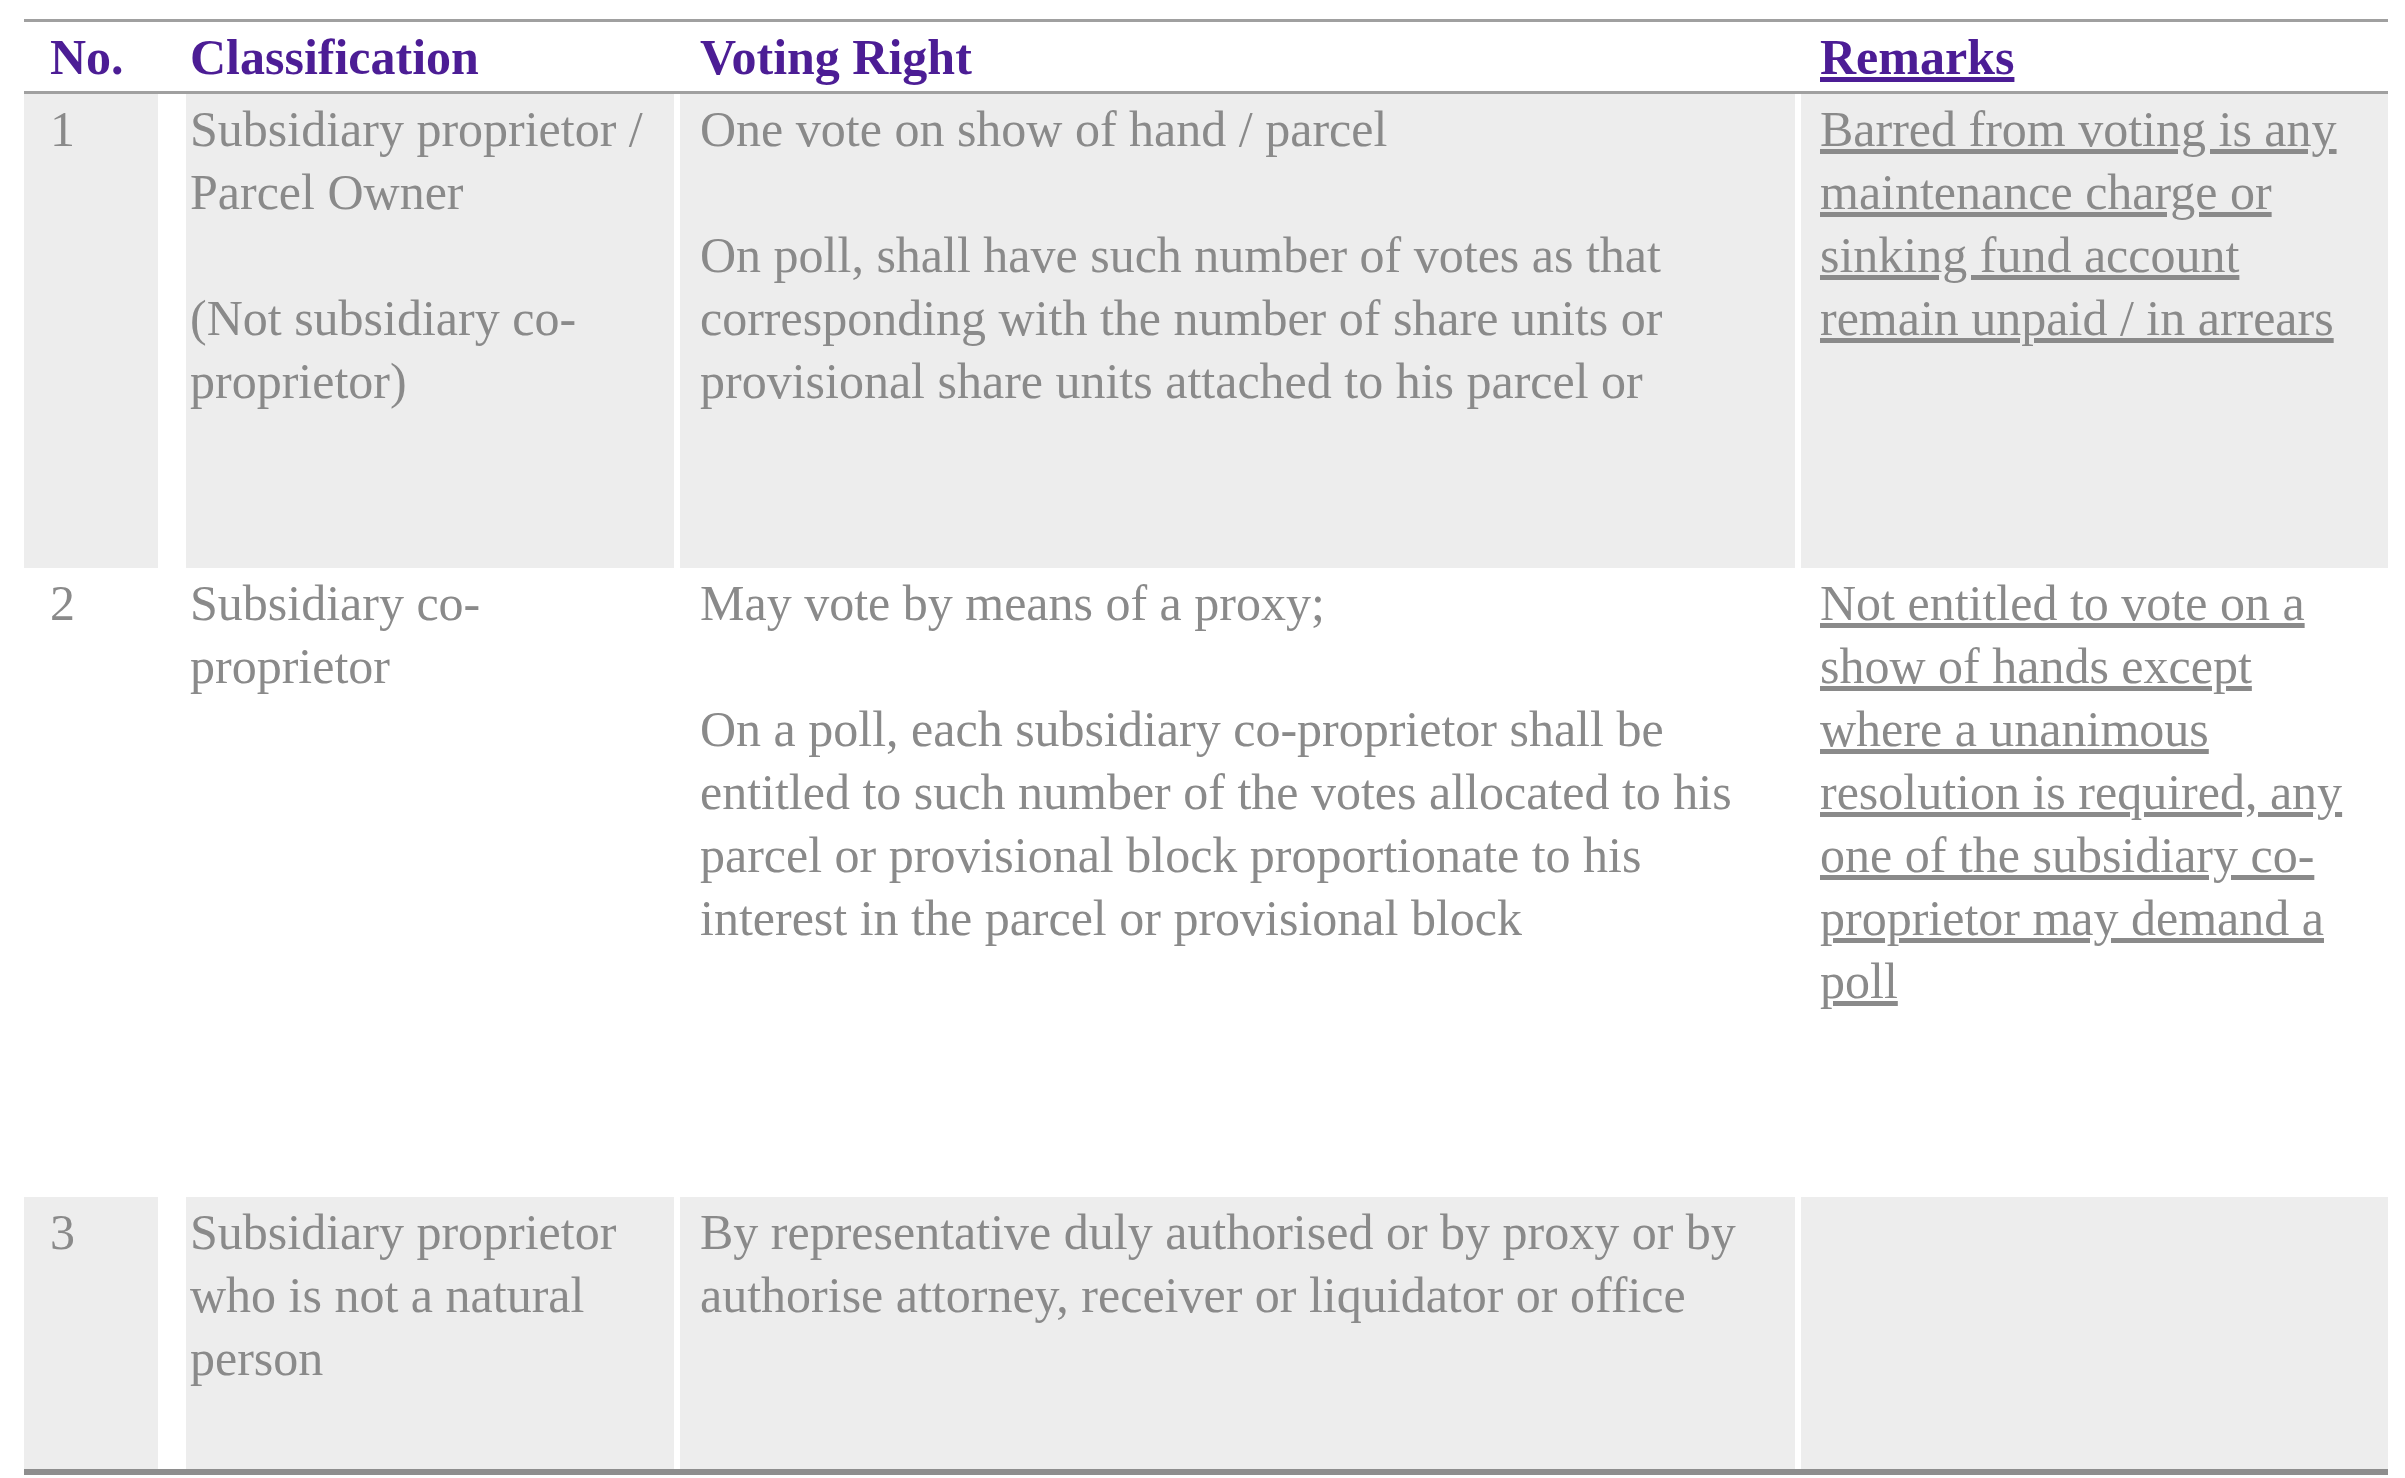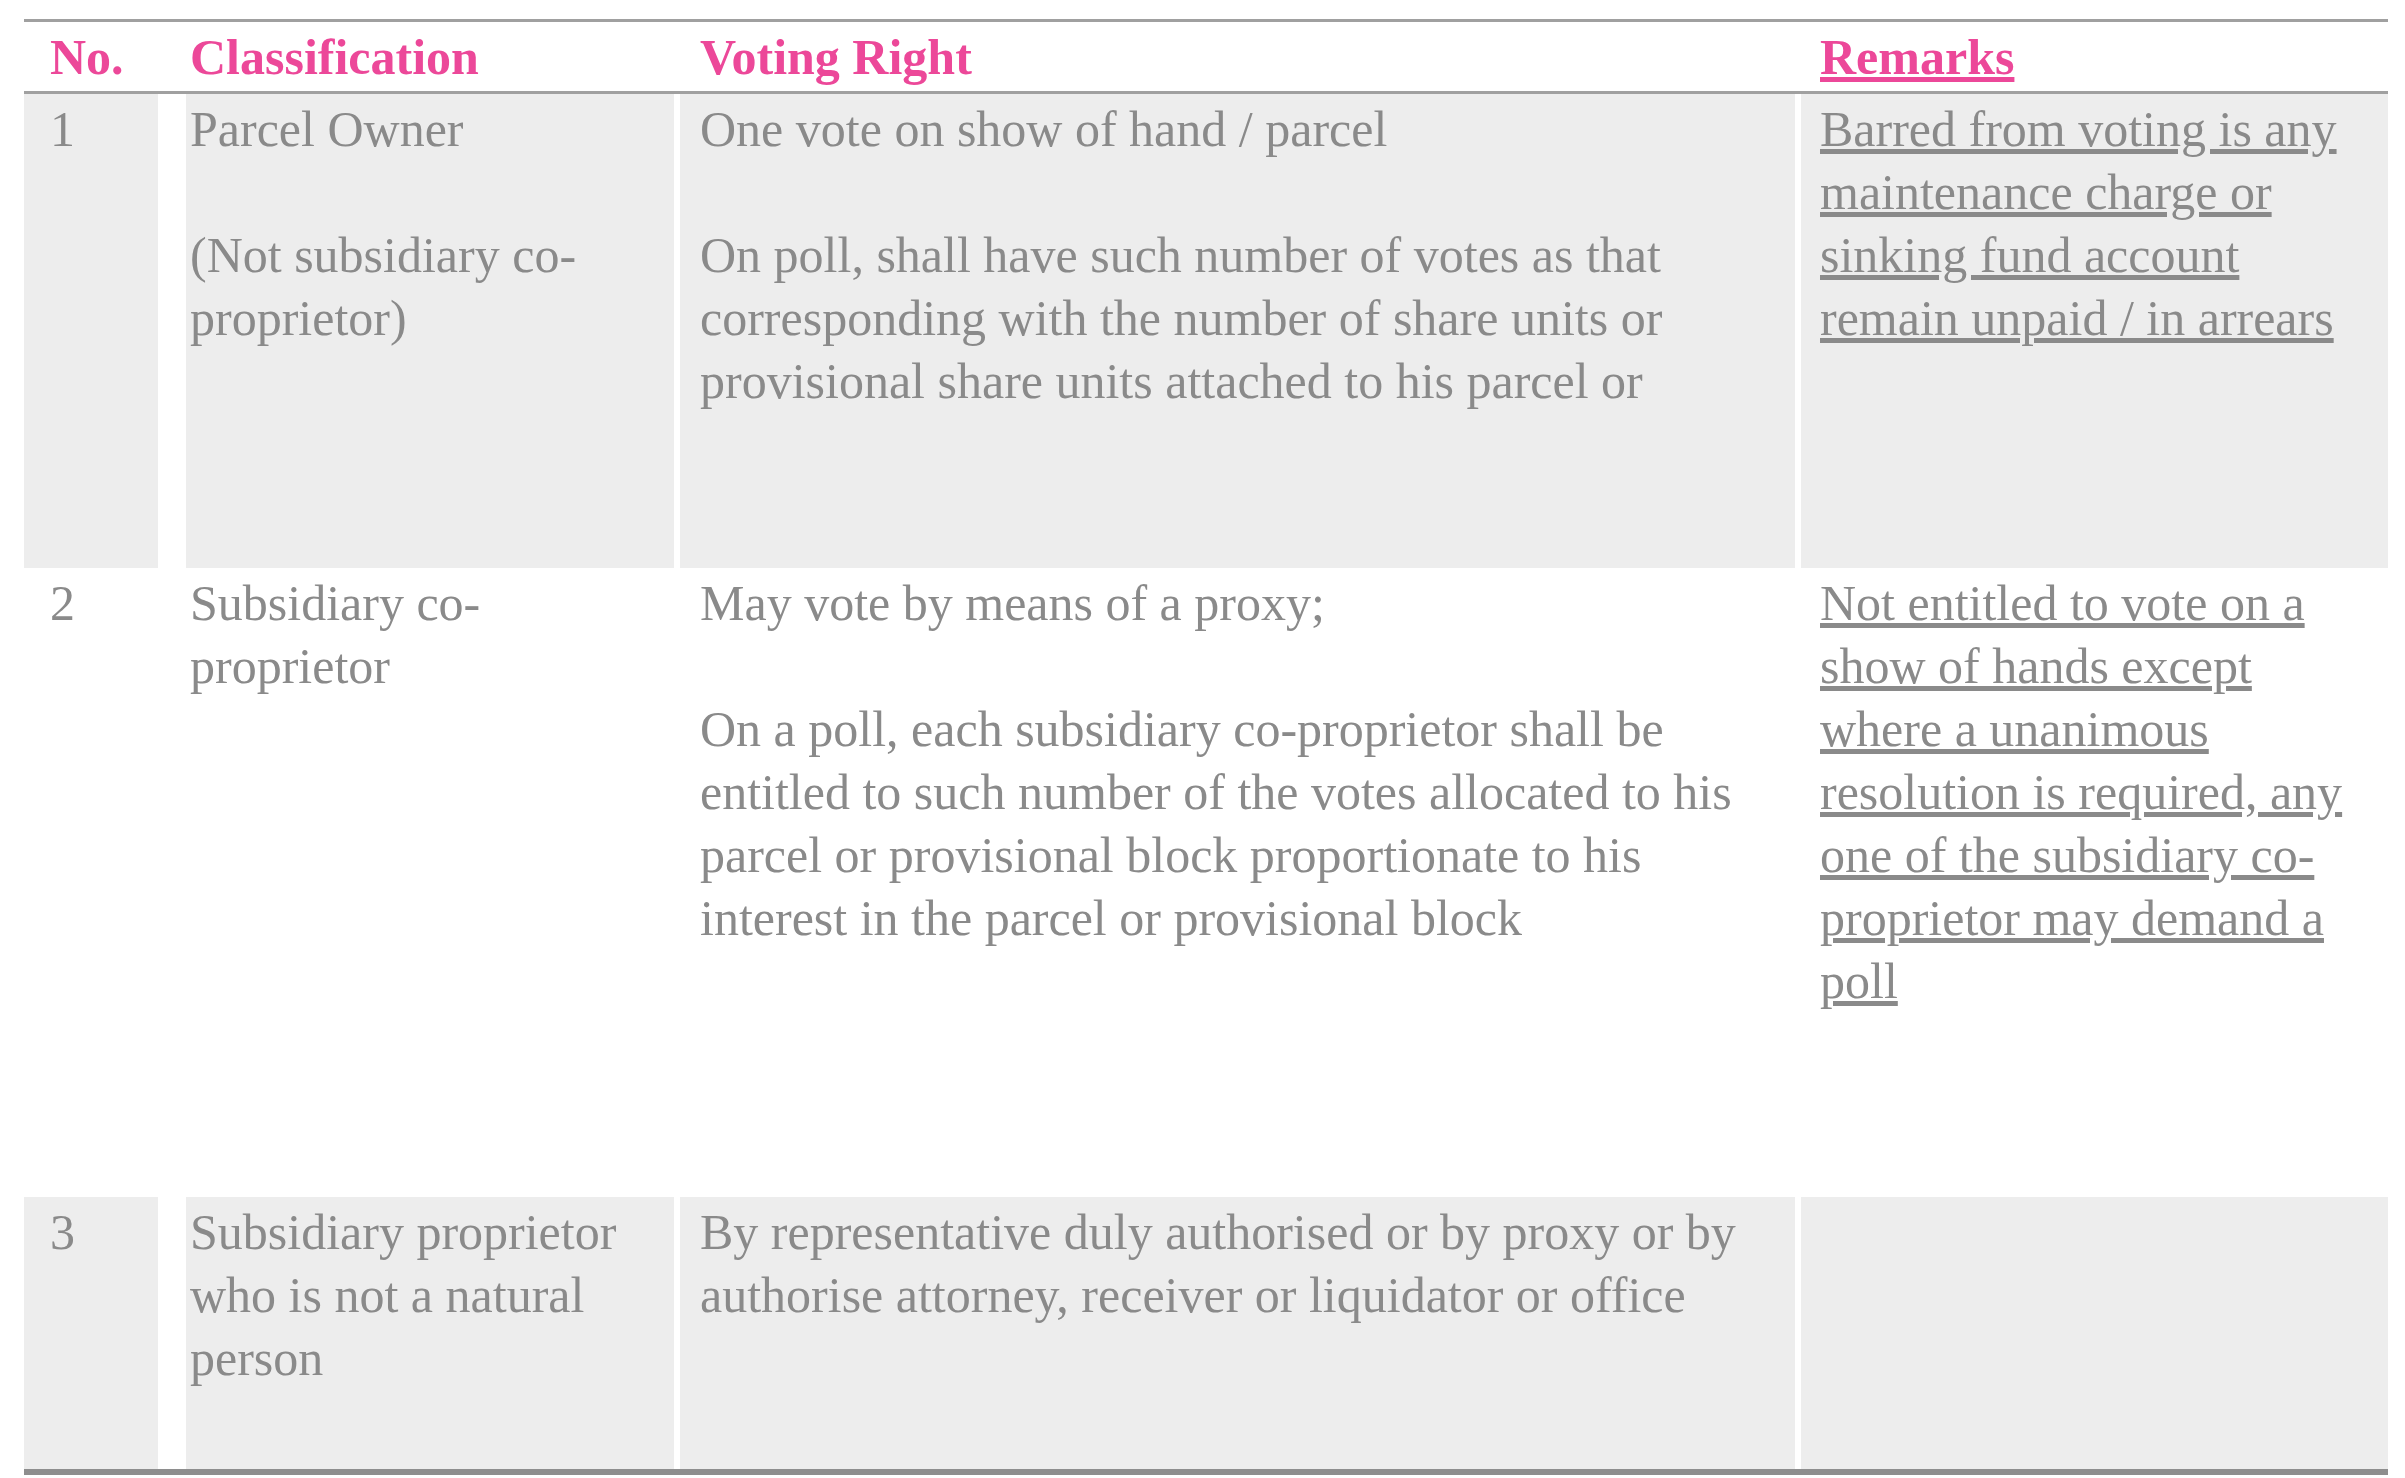--- a/index.html
+++ b/index.html
@@ -25,21 +25,21 @@
     column-gap: 6px;
   }
   .header-row {
     height: 69px;
     border-bottom: 3px solid #a0a0a0;
   }
   .header-row .cell {
     display: flex;
     align-items: center;
     font-weight: bold;
-    color: #ec4899;
+    color: #4c1d95;
     font-size: 50px;
   }
   .body-row .cell {
     padding-top: 4px;
     font-size: 50px;
     line-height: 63px;
   }
   .row-1 { height: 474px; }
   .row-2 { height: 629px; }
   .row-3 { height: 272px; border-bottom: 6px solid #8e8e8e; }
@@ -61,20 +61,21 @@
       <div class="cell c2">Classification</div>
       <div class="cell c3">Voting Right</div>
       <div class="cell c4">Remarks</div>
     </div>
 
     <div class="grid-row body-row row-1 shaded">
       <div class="cell c1">
         <div class="ln">1</div>
       </div>
       <div class="cell c2">
+        <div class="ln">Subsidiary proprietor /</div>
         <div class="ln">Parcel Owner</div>
         <div class="ln"></div>
         <div class="ln">(Not subsidiary co-</div>
         <div class="ln">proprietor)</div>
       </div>
       <div class="cell c3">
         <div class="ln">One vote on show of hand / parcel</div>
         <div class="ln"></div>
         <div class="ln">On poll, shall have such number of votes as that</div>
         <div class="ln">corresponding with the number of share units or</div>

